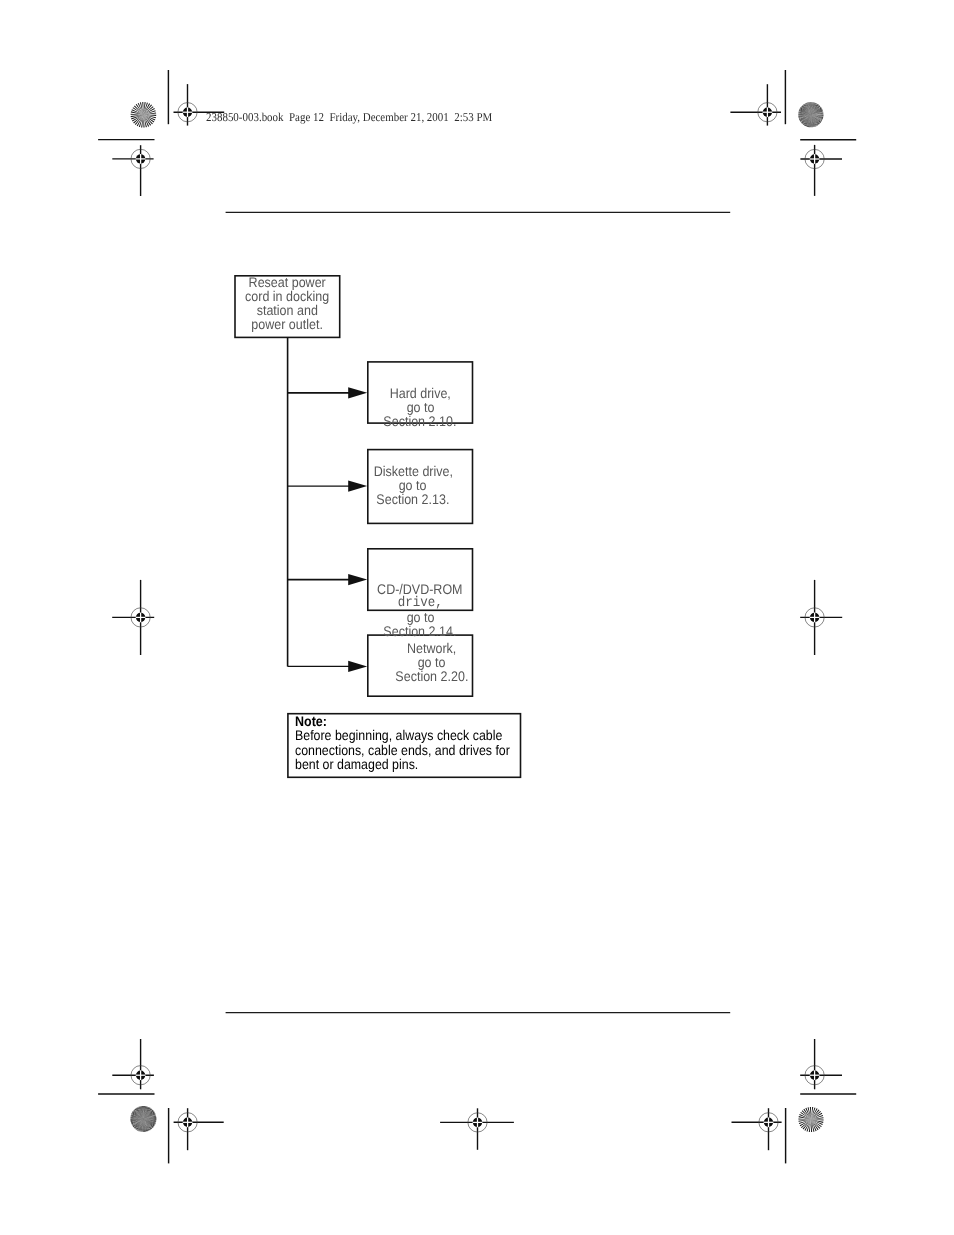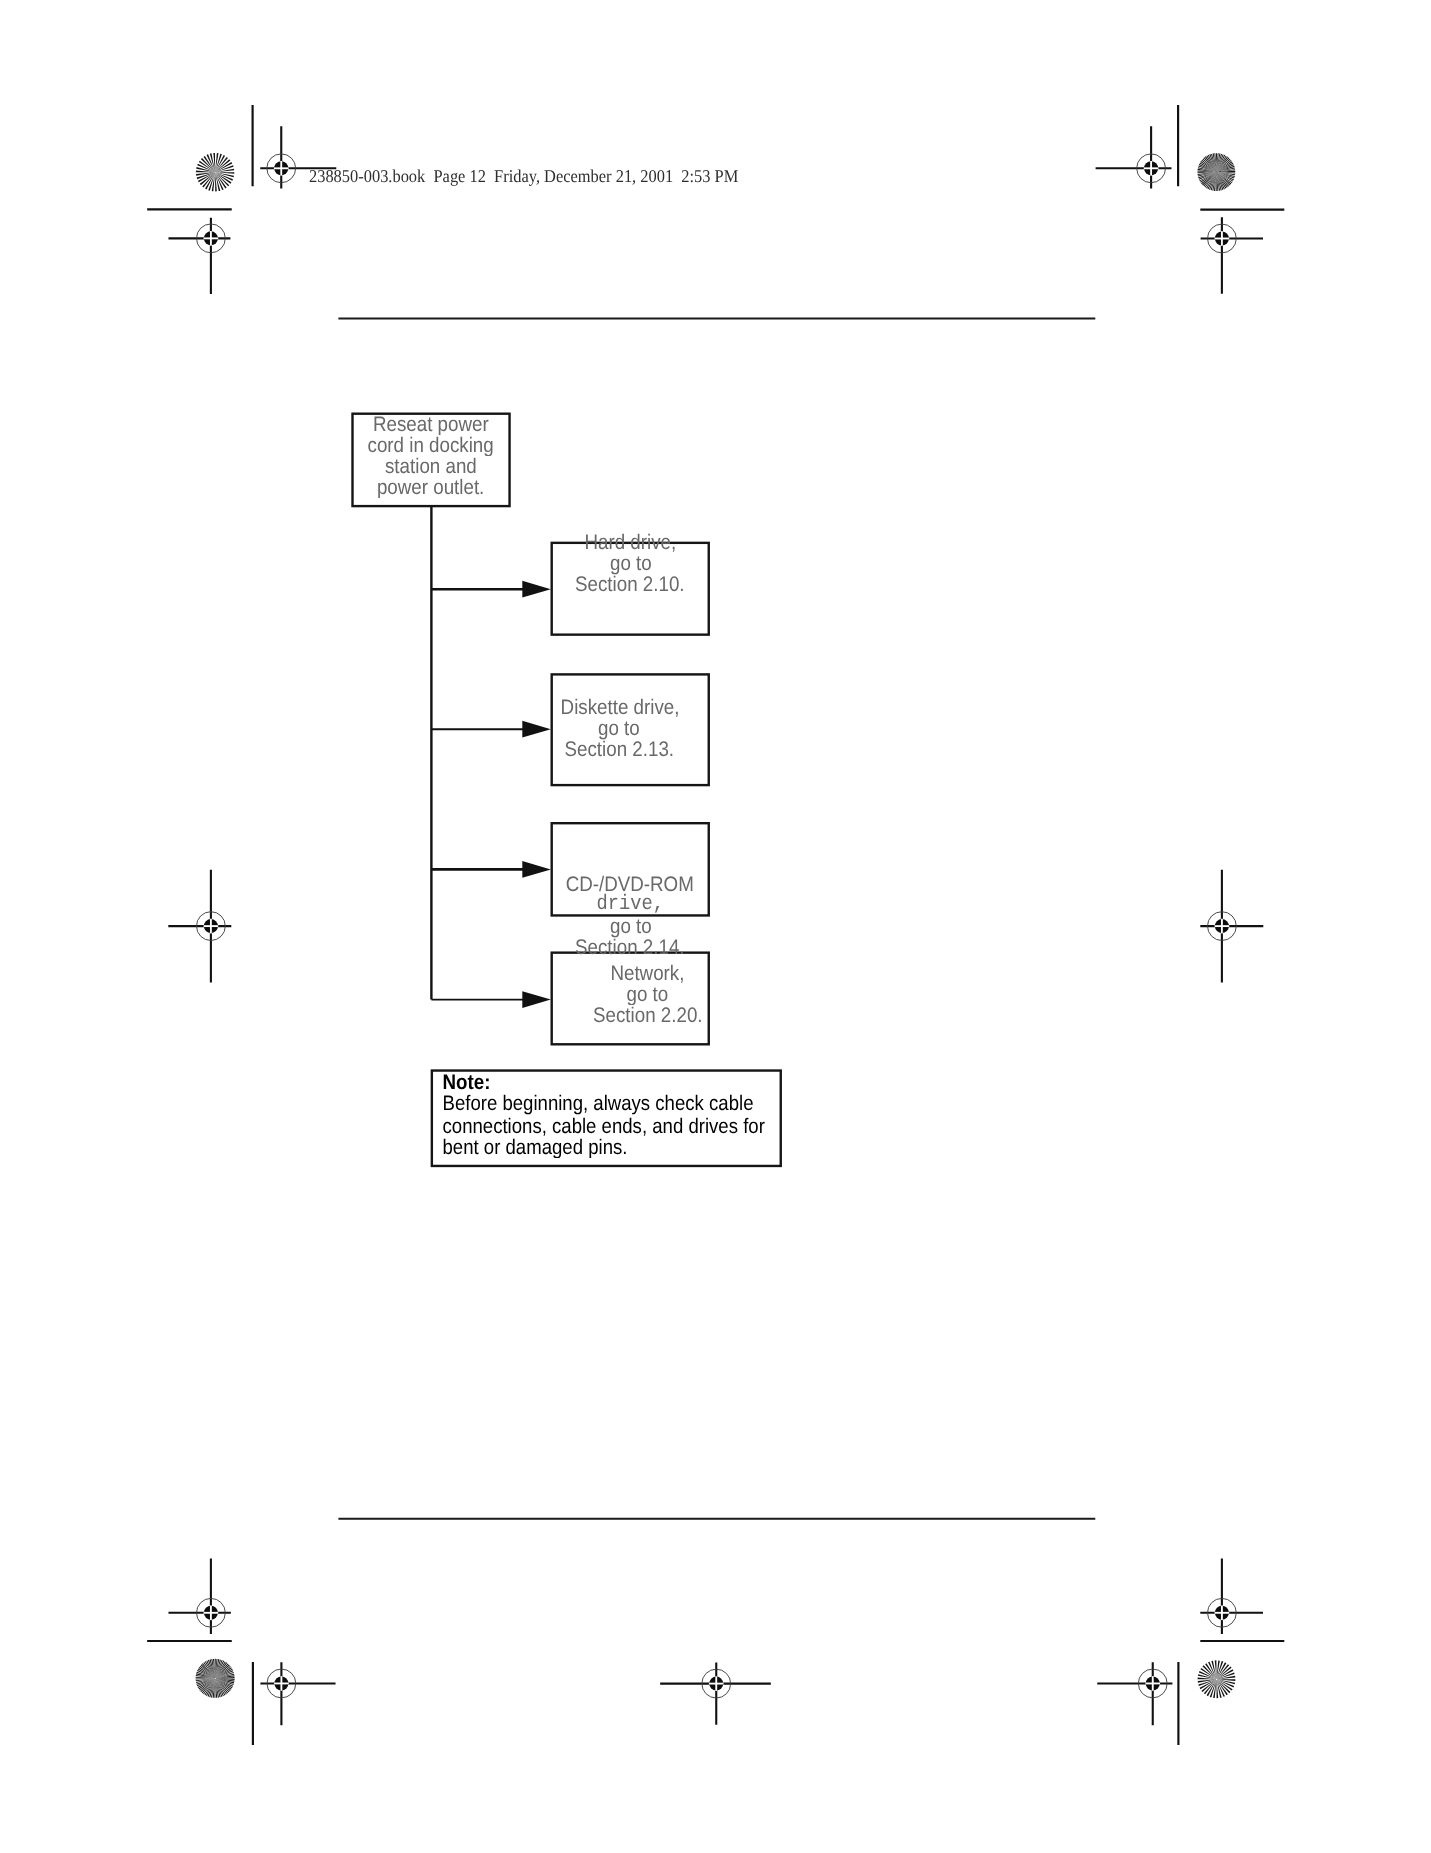--- a/index.html
+++ b/index.html
@@ -12,21 +12,21 @@
   #marks{position:absolute;left:0;top:0;width:954px;height:1235px;pointer-events:none;}
 
   
   #slug{position:absolute;left:205.8px;top:110.6px;font-family:"Liberation Serif",serif;
         font-size:12px;line-height:12px;color:#2e2e2e;white-space:pre;
         transform-origin:0 0;transform:scaleX(0.912);}
 
   
   .fbox{position:absolute;background:transparent;box-sizing:border-box;}
   .ftext{position:absolute;left:-20px;right:-20px;text-align:center;font-size:14px;
-         line-height:14px;color:#a16207;white-space:pre;}
+         line-height:14px;color:#0369a1;white-space:pre;}
   .ftext i{font-style:normal;display:inline-block;transform:scaleX(0.893);}
 
   
   #notebox{position:absolute;left:287.1px;top:712.9px;width:234.2px;height:65.2px;
            background:transparent;box-sizing:border-box;}
   #notetext{position:absolute;left:8.0px;top:1.4px;font-size:14px;line-height:14.15px;
             color:#000000;white-space:pre;}
   #notetext i{font-style:normal;display:inline-block;transform:scaleX(0.885);transform-origin:0 50%;}
   #notetext b{font-weight:bold;display:inline-block;transform:scaleX(0.893);transform-origin:0 50%;}
 </style>
@@ -380,21 +380,21 @@
       <rect x="287.9" y="713.7" width="232.6" height="63.6" fill="none" stroke="#151515" stroke-width="1.6"></rect>
     </svg>
 
   <div id="boxes">
       <div class="fbox" style="left: 234.2px; top: 275px; width: 106.3px; height: 63.2px;">
         <div class="ftext" style="top: -0.4px;"><i>Reseat power</i></div>
         <div class="ftext" style="top: 13.6px;"><i>cord in docking</i></div>
         <div class="ftext" style="top: 27.6px;"><i>station and</i></div>
         <div class="ftext" style="top: 41.6px;"><i>power outlet.</i></div>
       </div>
-      <div class="fbox" style="left: 367px; top: 344px; width: 106.3px; height: 54px;">
+      <div class="fbox" style="left: 367px; top: 376px; width: 106.3px; height: 54px;">
         <div class="ftext" style="top: 9.6px;"><i>Hard drive,</i></div>
         <div class="ftext" style="top: 23.6px;"><i>go to</i></div>
         <div class="ftext" style="top: 37.6px;"><i>Section 2.10.</i></div>
       </div>
       <div class="fbox" style="left: 367px; top: 448.8px; width: 92px; height: 75.4px;">
         <div class="ftext" style="top: 15.4px;"><i>Diskette drive,</i></div>
         <div class="ftext" style="top: 29.4px;"><i>go to</i></div>
         <div class="ftext" style="top: 43.4px;"><i>Section 2.13.</i></div>
       </div>
       <div class="fbox" style="left: 367px; top: 580px; width: 106.3px; height: 63.1px;">

